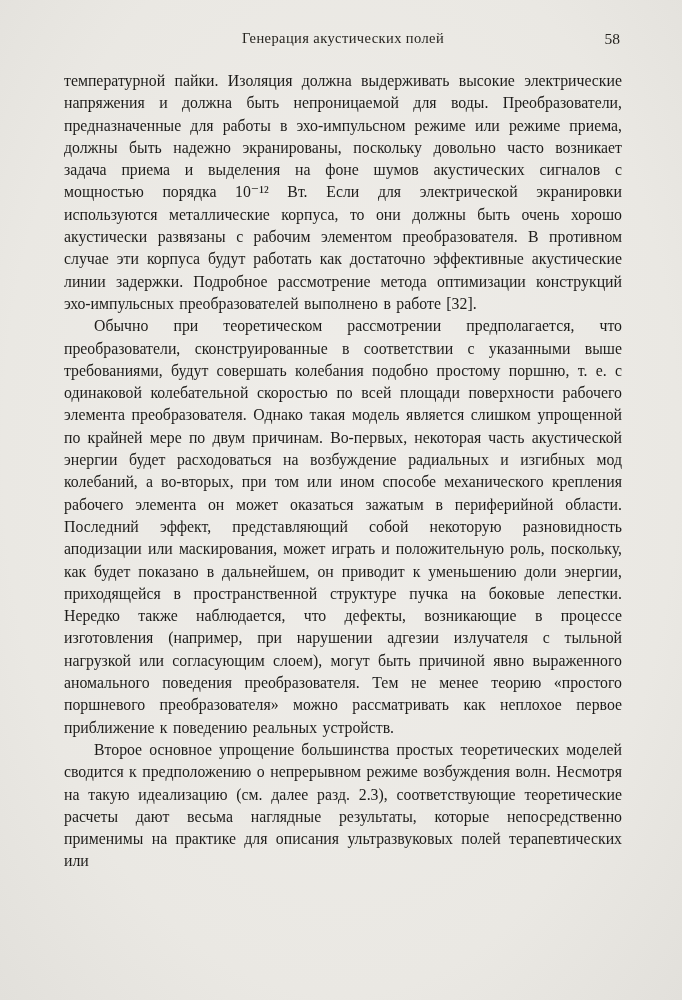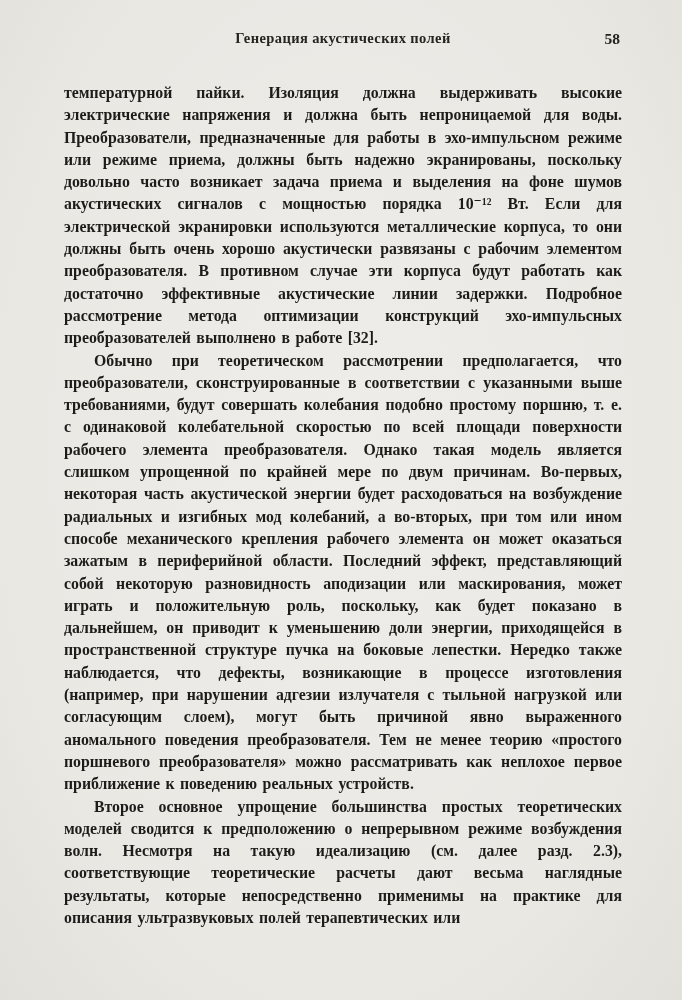--- a/index.html
+++ b/index.html
@@ -10,21 +10,20 @@
   .page {
     position: relative;
     width: 682px;
     height: 1000px;
     margin: 0 auto;
     background: #eceae6;
     background-image: radial-gradient(ellipse at 50% 45%, #efede9 0%, #eae8e3 70%, #e2e0db 100%);
     overflow: hidden;
     font-family: "Liberation Serif", "DejaVu Serif", serif;
     color: #1d1c1a;
-    font-weight: bold;
   }
   .page-header {
     position: absolute;
     top: 30px;
     left: 64px;
     right: 60px;
     height: 24px;
   }
   .running-title {
     text-align: center;
@@ -37,21 +36,20 @@
     right: 2px;
     top: 0;
     font-size: 15.5px;
     color: #26241f;
   }
   .text-block {
     position: absolute;
     top: 70px;
     left: 64px;
     right: 60px;
-    margin-top: 12px;
   }
   .para {
     margin: 0;
     text-align: justify;
     font-size: 15.8px;
     line-height: 22.3px;
     word-spacing: 1.5px;
     hyphens: auto;
     -webkit-hyphens: auto;
     color: #1d1c1a;

